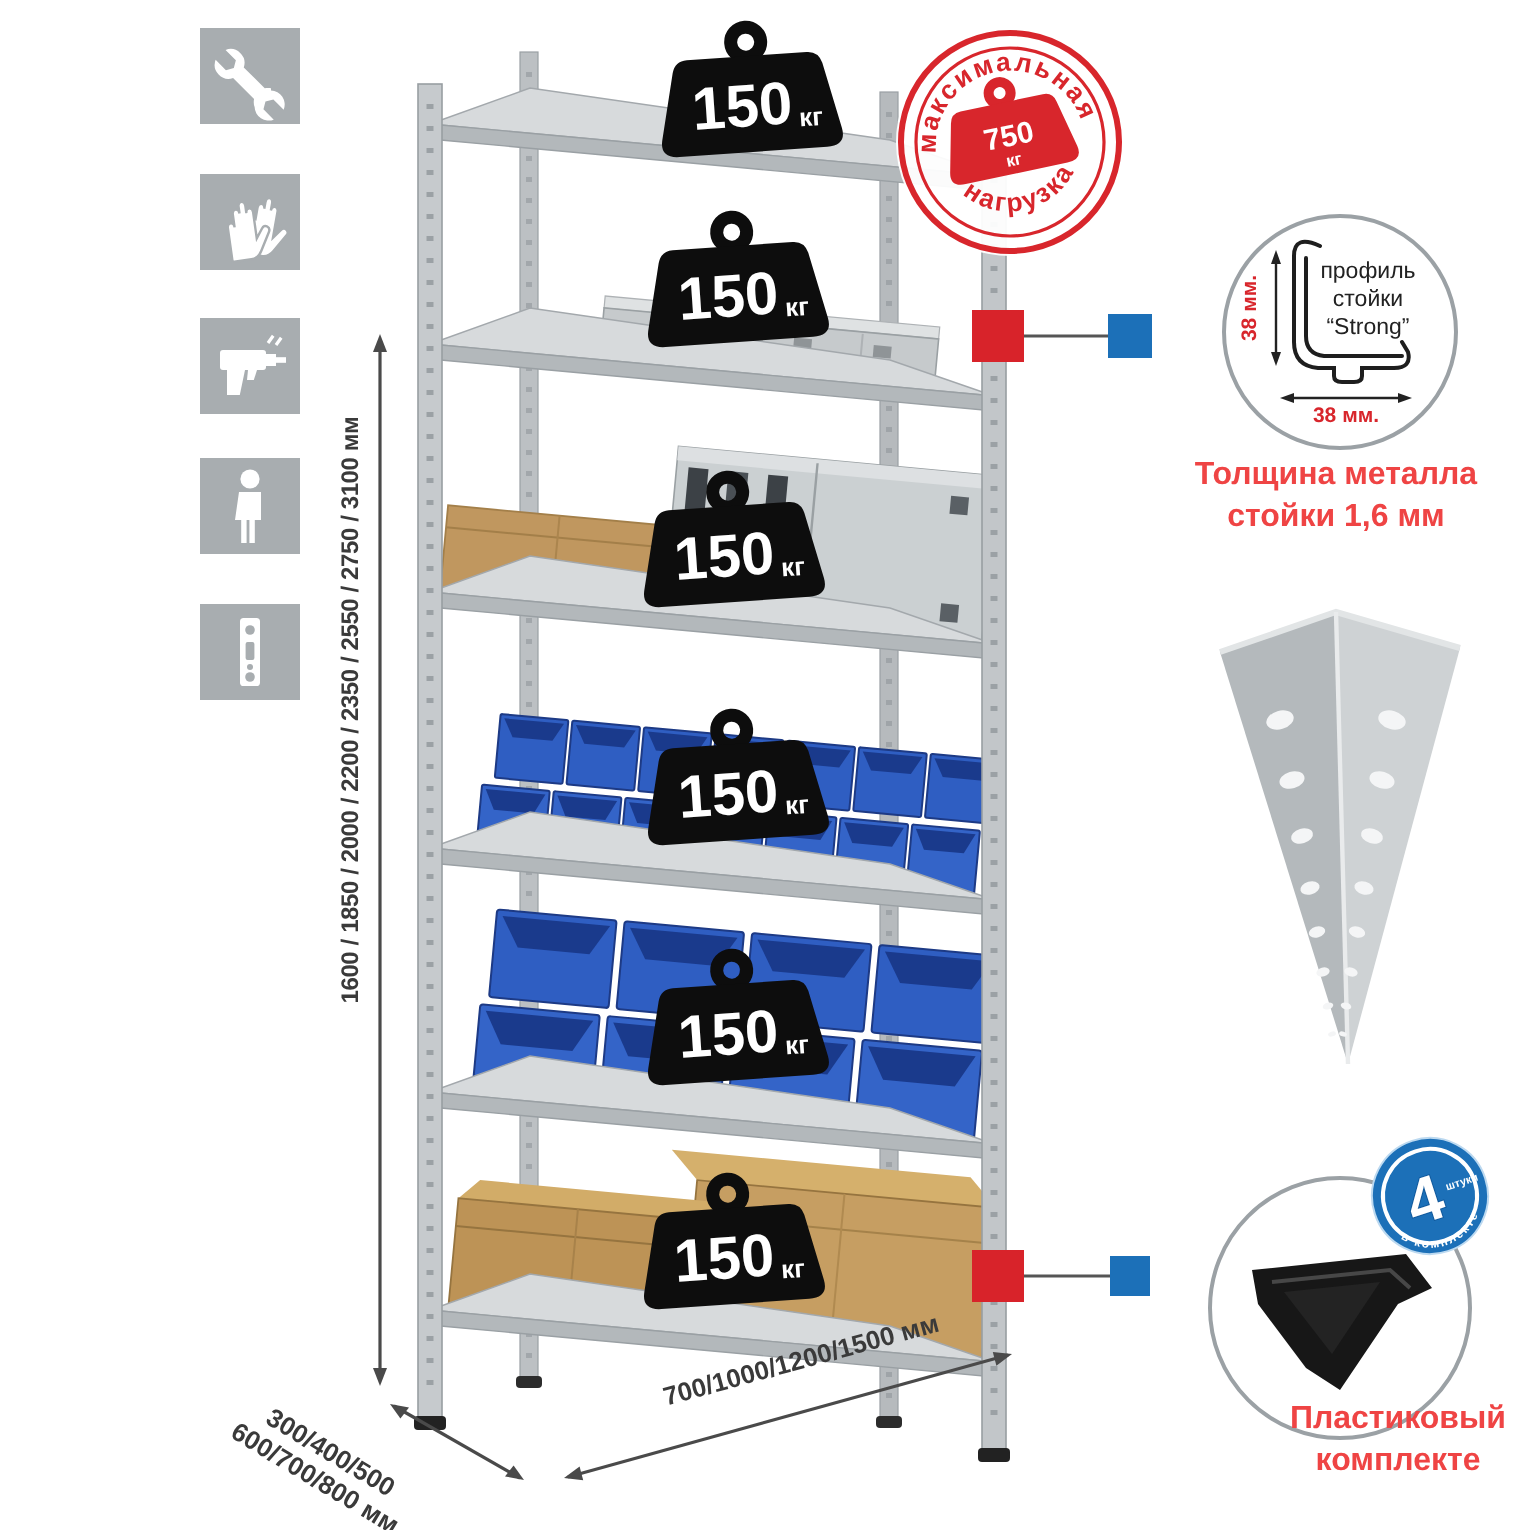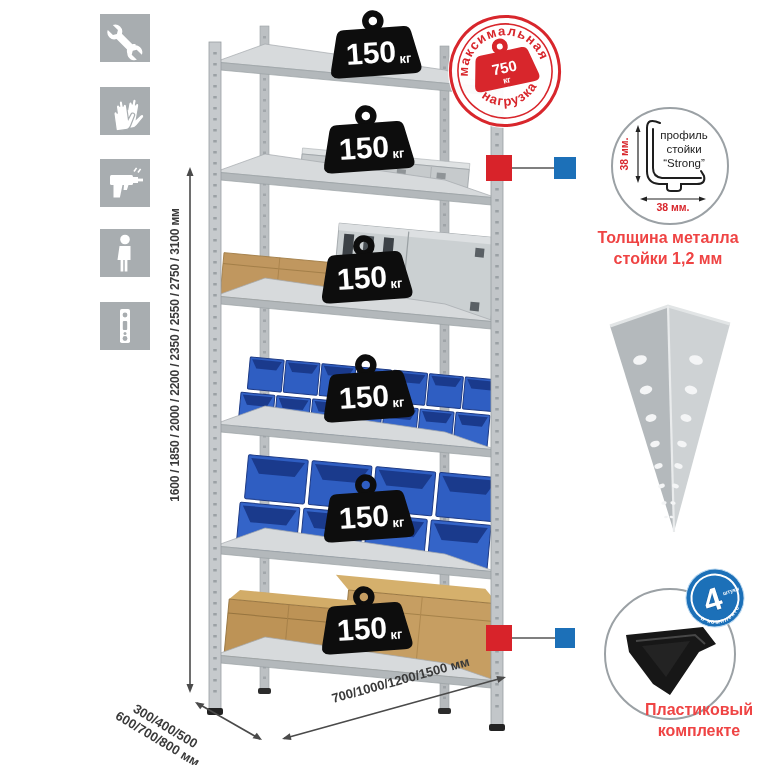--- a/index.html
+++ b/index.html
@@ -339,21 +339,21 @@
       <text class="red-dim" transform="rotate(-90 15 45)" x="15" y="45" text-anchor="middle">38 мм.</text>
       <text class="red-dim" x="60" y="102" text-anchor="middle">38 мм.</text>
       <text class="profile-text" x="71" y="30" text-anchor="middle">профиль</text>
       <text class="profile-text" x="71" y="44" text-anchor="middle">стойки</text>
       <text class="profile-text" x="71" y="58" text-anchor="middle">“Strong”</text>
     </svg>
   </div>
 
   <div class="caption" id="thickness-caption">
     <div>Толщина металла</div>
-    <div>стойки 1,2 мм</div>
+    <div>стойки 1,6 мм</div>
   </div>
 
   <svg id="angle-post" width="152" height="240" viewBox="0 0 152 240">
     <polygon points="14,28 72,8 78,234" fill="#b4b9bc"></polygon>
     <polygon points="72,8 134,26 78,234" fill="#ced2d4"></polygon>
     <path d="M14 28 L72 8 L134 26" stroke="#e2e5e6" stroke-width="3" fill="none"></path>
     <path d="M72 8 L78 234" stroke="#e9ebec" stroke-width="2.2" fill="none"></path>
     <g fill="#f4f5f6">
       <ellipse cx="44" cy="62" rx="7" ry="4.6" transform="rotate(-16 44 62)"></ellipse>
       <ellipse cx="50" cy="92" rx="6.4" ry="4.2" transform="rotate(-16 50 92)"></ellipse>

